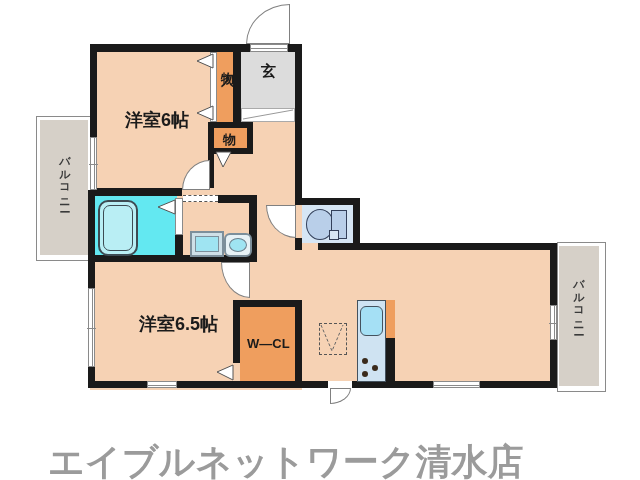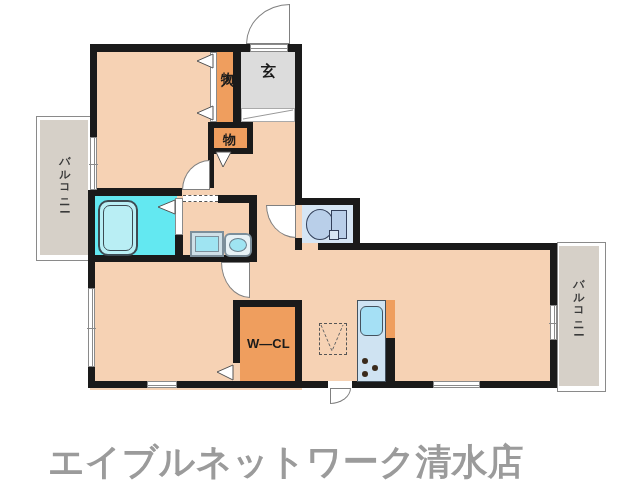--- a/index.html
+++ b/index.html
@@ -155,20 +155,22 @@
   <svg class="overlay" width="640" height="480" viewBox="0 0 640 480">
     <polygon points="213,54 213,68 197,61" fill="#ffffff" stroke="#555" stroke-width="1"></polygon>
     <polygon points="213,106 213,120 197,113" fill="#ffffff" stroke="#555" stroke-width="1"></polygon>
     <polygon points="216,152 231,152 223,167" fill="#ffffff" stroke="#555" stroke-width="1"></polygon>
     <polygon points="175,200 175,214 158,207" fill="#ffffff" stroke="#555" stroke-width="1"></polygon>
     <polygon points="233,365 233,380 217,372" fill="#ffffff" stroke="#555" stroke-width="1"></polygon>
     <line x1="243" y1="119" x2="293" y2="110" stroke="#999" stroke-width="1"></line>
     <polyline points="321,325 332,351 343,325" fill="none" stroke="#666" stroke-width="1" stroke-dasharray="3,2"></polyline>
   </svg>
 
+  <div class="lbl" style="left:125px;top:108px;font-size:18px;">洋室6帖</div>
+  <div class="lbl" style="left:139px;top:312px;font-size:18px;">洋室6.5帖</div>
   <div class="lbl" style="left:261px;top:62px;font-size:15px;">玄</div>
   <div class="lbl vert" style="left:218px;top:62px;font-size:13px;">物入</div>
   <div class="lbl" style="left:223px;top:131px;font-size:13px;">物</div>
   <div class="lbl" style="left:247px;top:336px;font-size:13px;">W―CL</div>
   <div class="lbl vert balcony-lbl" style="left:57px;top:148px;font-size:11px;">バルコニー</div>
   <div class="lbl vert balcony-lbl" style="left:571px;top:271px;font-size:11px;">バルコニー</div>
 
   <div class="footer" style="left:48px;top:438px;">エイブルネットワーク清水店</div>
 </div>
 

